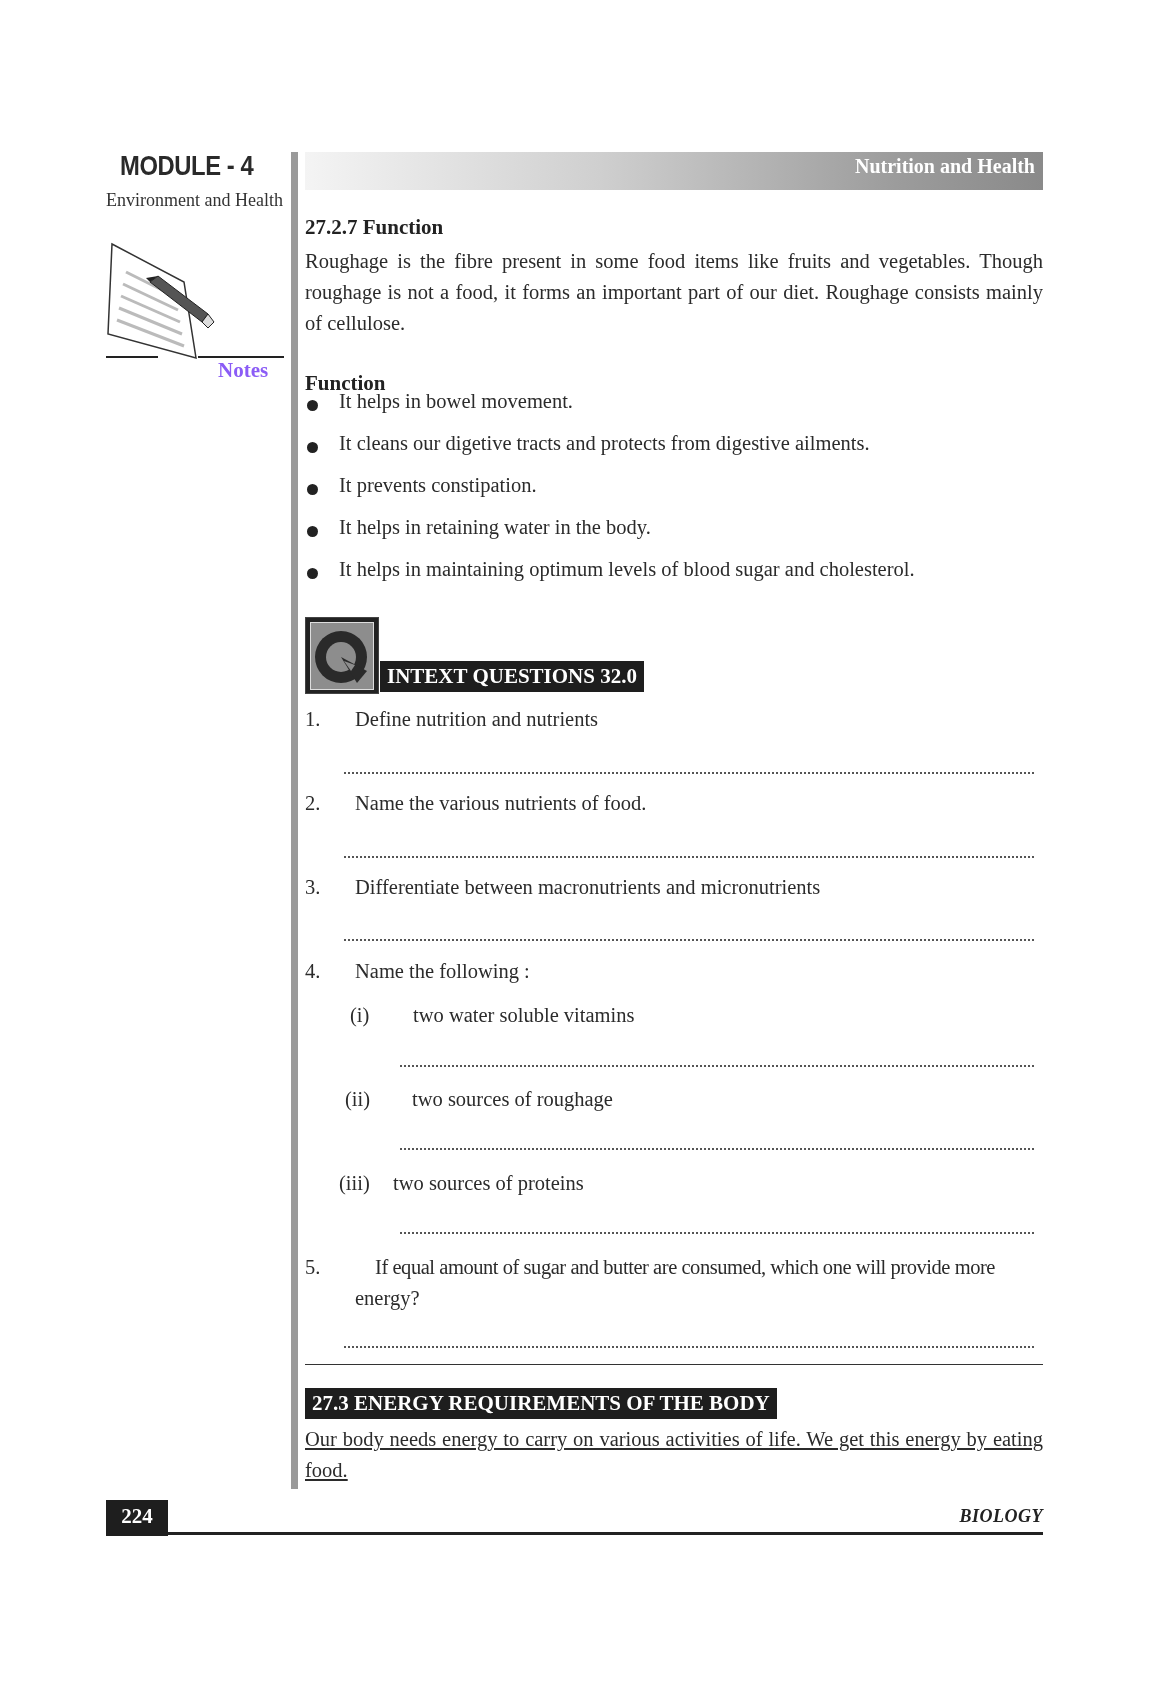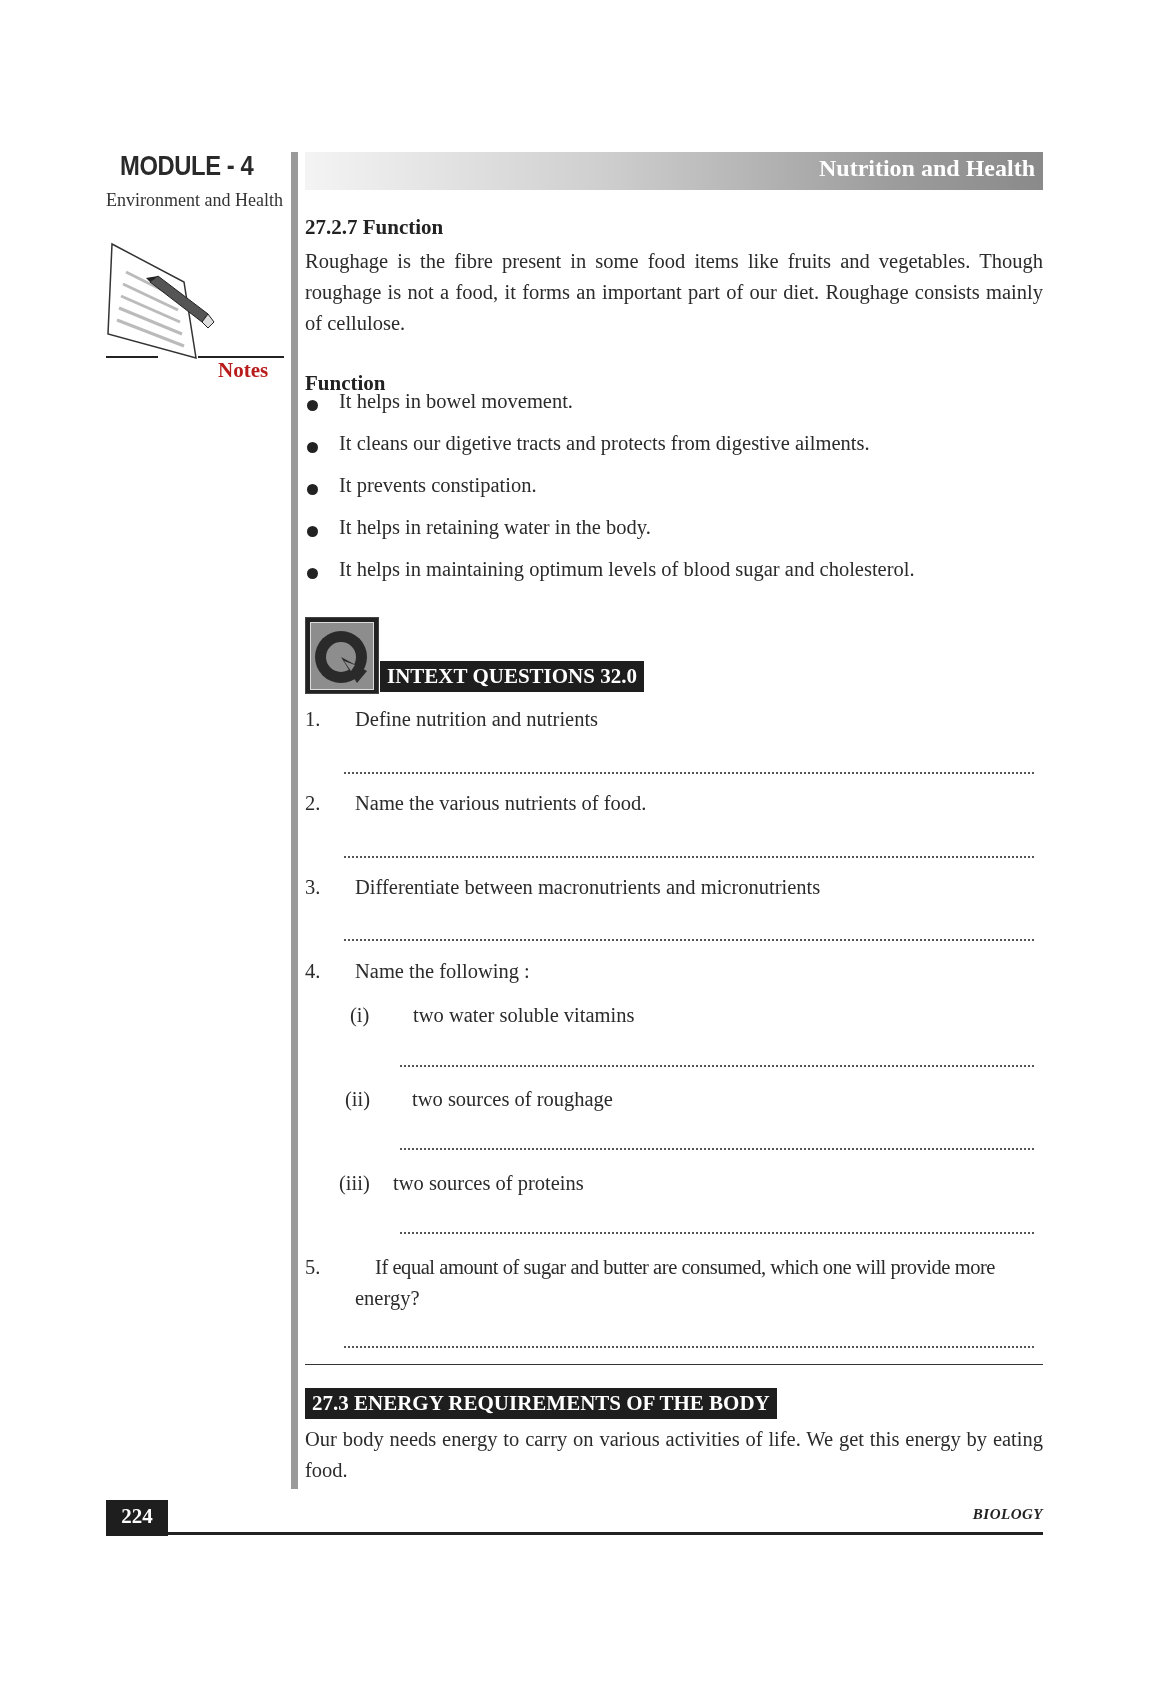--- a/index.html
+++ b/index.html
@@ -3,43 +3,43 @@
 <meta charset="utf-8">
 <style>
   html, body { margin: 0; padding: 0; background: #fff; }
   body { width: 1167px; height: 1707px; position: relative; font-family: "Liberation Serif", "DejaVu Serif", serif; color: #222; overflow: hidden; }
   .abs { position: absolute; }
   .module-title { left: 120px; top: 150px; font-family: "Liberation Sans", "DejaVu Sans", sans-serif; font-weight: bold; font-size: 28px; letter-spacing: -0.5px; color: #2a2a2a; transform: scaleX(0.85); transform-origin: left; }
   .module-sub { left: 106px; top: 190px; font-size: 18px; color: #333; }
   .notes-icon { left: 106px; top: 242px; width: 110px; height: 125px; }
   .notes-line1 { left: 106px; top: 356px; width: 52px; height: 2px; background: #222; }
   .notes-line2 { left: 198px; top: 356px; width: 86px; height: 2px; background: #222; }
-  .notes-label { left: 218px; top: 358px; font-size: 21px; font-weight: bold; color: #b91c1c; }
+  .notes-label { left: 218px; top: 358px; font-size: 21px; font-weight: bold; color: #8b5cf6; }
   .vbar { left: 291px; top: 152px; width: 7px; height: 1337px; background: #9a9a9a; }
   .header-band { left: 305px; top: 152px; width: 738px; height: 38px; background: linear-gradient(to right, #f4f4f4 0%, #cfcfcf 40%, #9c9c9c 80%, #8a8a8a 100%); }
-  .header-band span { position: absolute; right: 8px; top: 3px; color: #fff; font-weight: bold; font-size: 24px; }
+  .header-band span { position: absolute; right: 8px; top: 3px; color: #fff; font-weight: bold; font-size: 20px; }
   .content { left: 305px; width: 738px; font-size: 20.5px; line-height: 31px; color: #2b2b2b; }
   .h3 { font-weight: bold; font-size: 21px; color: #222; }
   .para { text-align: justify; }
   .bullet { position: absolute; left: 305px; font-size: 20.5px; color: #2b2b2b; }
   .bullet .dot { position: absolute; left: 2px; top: 10px; width: 11px; height: 11px; border-radius: 50%; background: #222; }
   .bullet .txt { position: absolute; left: 34px; white-space: nowrap; }
   .q-icon { left: 305px; top: 617px; width: 72px; height: 75px; background: #222; border: 1px solid #444; }
   .q-icon .inner { position: absolute; left: 4px; top: 4px; width: 62px; height: 66px; background: #8d8d8d; border: 1px solid #ddd; overflow: hidden; }
   .q-badge { left: 380px; top: 661px; height: 31px; padding: 0 7px; background: #1e1e1e; color: #fff; font-weight: bold; font-size: 21px; line-height: 31px; }
   .q { position: absolute; left: 305px; font-size: 20.5px; color: #2b2b2b; white-space: nowrap; }
   .q .num { position: absolute; left: 0; }
   .q .txt { position: absolute; left: 50px; }
   .sub { position: absolute; font-size: 20.5px; color: #2b2b2b; white-space: nowrap; }
   .dots { position: absolute; height: 2px; border-bottom: 2px dotted #555; }
   .rule { left: 305px; top: 1364px; width: 738px; height: 1px; background: #333; }
   .sec-badge { left: 305px; top: 1388px; height: 31px; padding: 0 7px; background: #1e1e1e; color: #fff; font-weight: bold; font-size: 21px; line-height: 31px; }
   .page-num { left: 106px; top: 1500px; width: 62px; height: 36px; background: #1e1e1e; color: #fff; font-weight: bold; font-size: 21px; text-align: center; line-height: 32px; }
   .footer-rule { left: 106px; top: 1532px; width: 937px; height: 3px; background: #222; }
-  .footer-right { right: 124px; top: 1506px; font-style: italic; font-weight: bold; font-size: 15px; color: #222; letter-spacing: 0.5px; }
+  .footer-right { right: 124px; top: 1506px; font-style: italic; font-weight: bold; font-size: 18px; color: #222; letter-spacing: 0.5px; }
 </style>
 </head>
 <body>
 
 <div class="abs module-title">MODULE - 4</div>
 <div class="abs module-sub">Environment and Health</div>
 <svg class="abs notes-icon" viewBox="0 0 110 125">
   <polygon points="6,2 78,40 90,116 2,92" fill="#fff" stroke="#333" stroke-width="1.5"></polygon>
   <line x1="20" y1="30" x2="70" y2="55" stroke="#bbb" stroke-width="3"></line>
   <line x1="17" y1="42" x2="72" y2="68" stroke="#bbb" stroke-width="3"></line>
@@ -137,17 +137,17 @@
   <span class="txt" style="letter-spacing:-0.45px;margin-left:20px;">If equal amount of sugar and butter are consumed, which one will provide more</span>
 </div>
 <div class="q" style="top:1287px;">
   <span class="txt">energy?</span>
 </div>
 <div class="dots" style="left:344px; width:690px; top:1344px;"></div>
 
 <div class="abs rule"></div>
 
 <div class="abs sec-badge">27.3 ENERGY REQUIREMENTS OF THE BODY</div>
-<div class="abs content para" style="top:1424px;">Our body needs energy to carry on various activities of life. We get this energy by eating food.</div>
+<div class="abs content para" style="top:1424px;text-decoration:underline;">Our body needs energy to carry on various activities of life. We get this energy by eating food.</div>
 
 <div class="abs footer-rule"></div>
 <div class="abs page-num">224</div>
 <div class="abs footer-right">BIOLOGY</div>
 
 </body></html>

